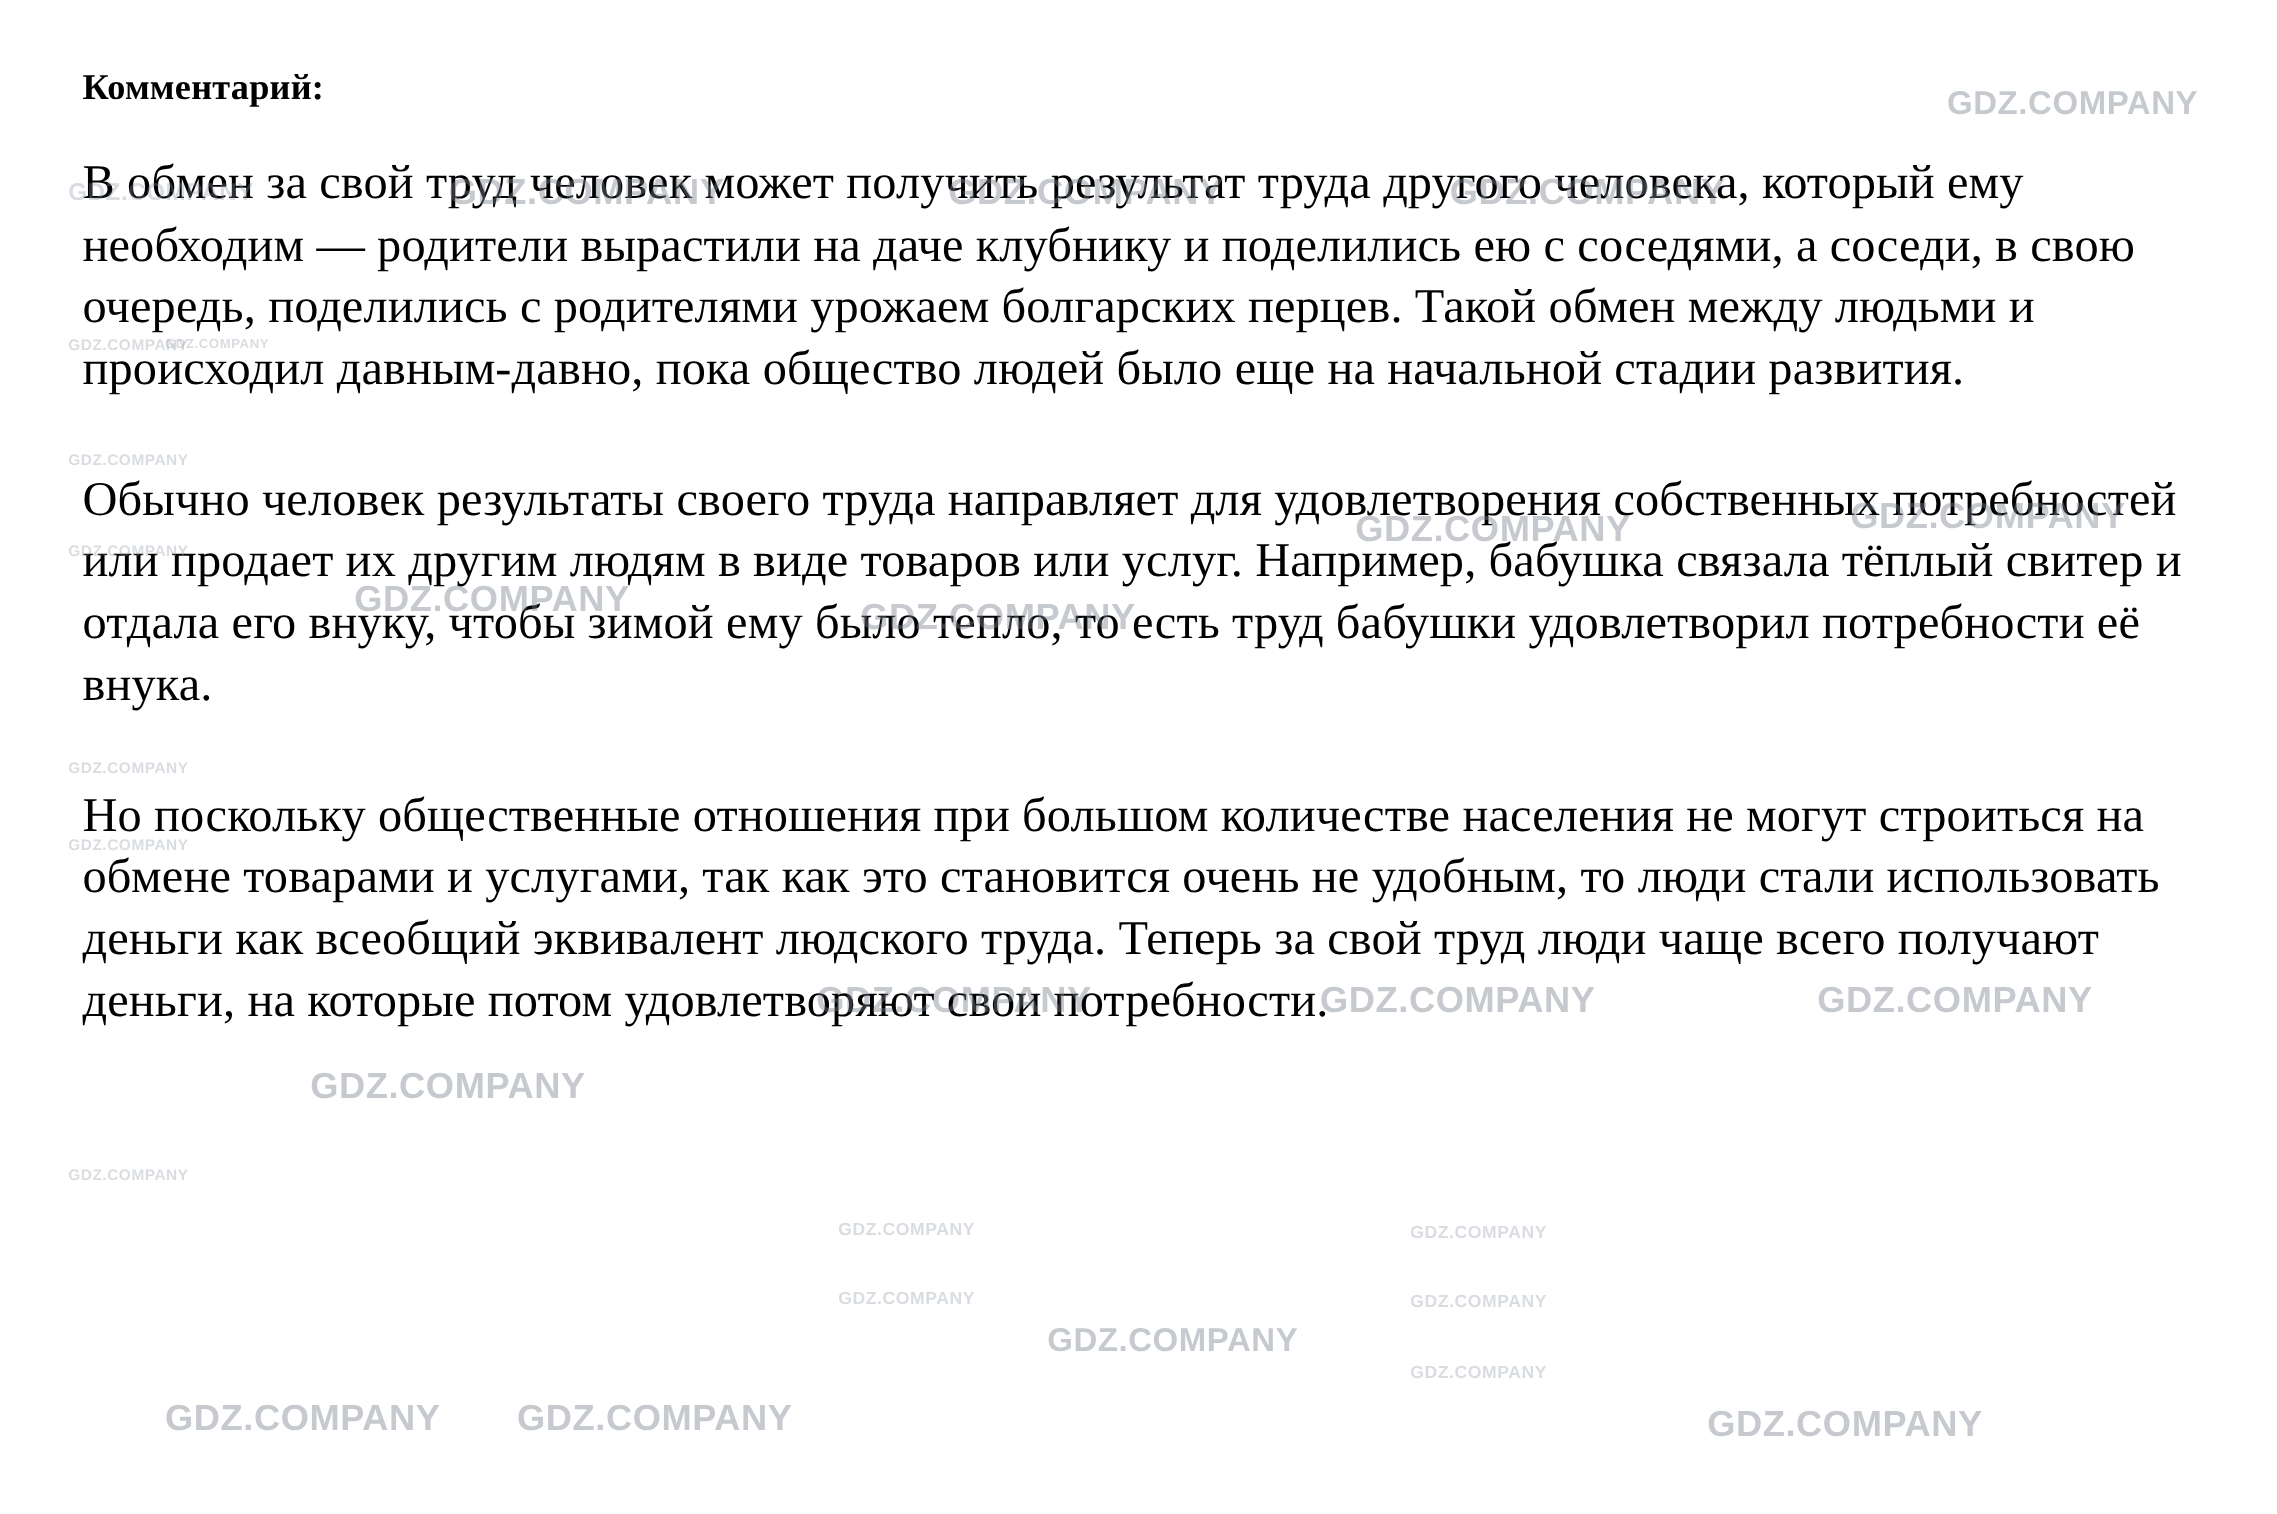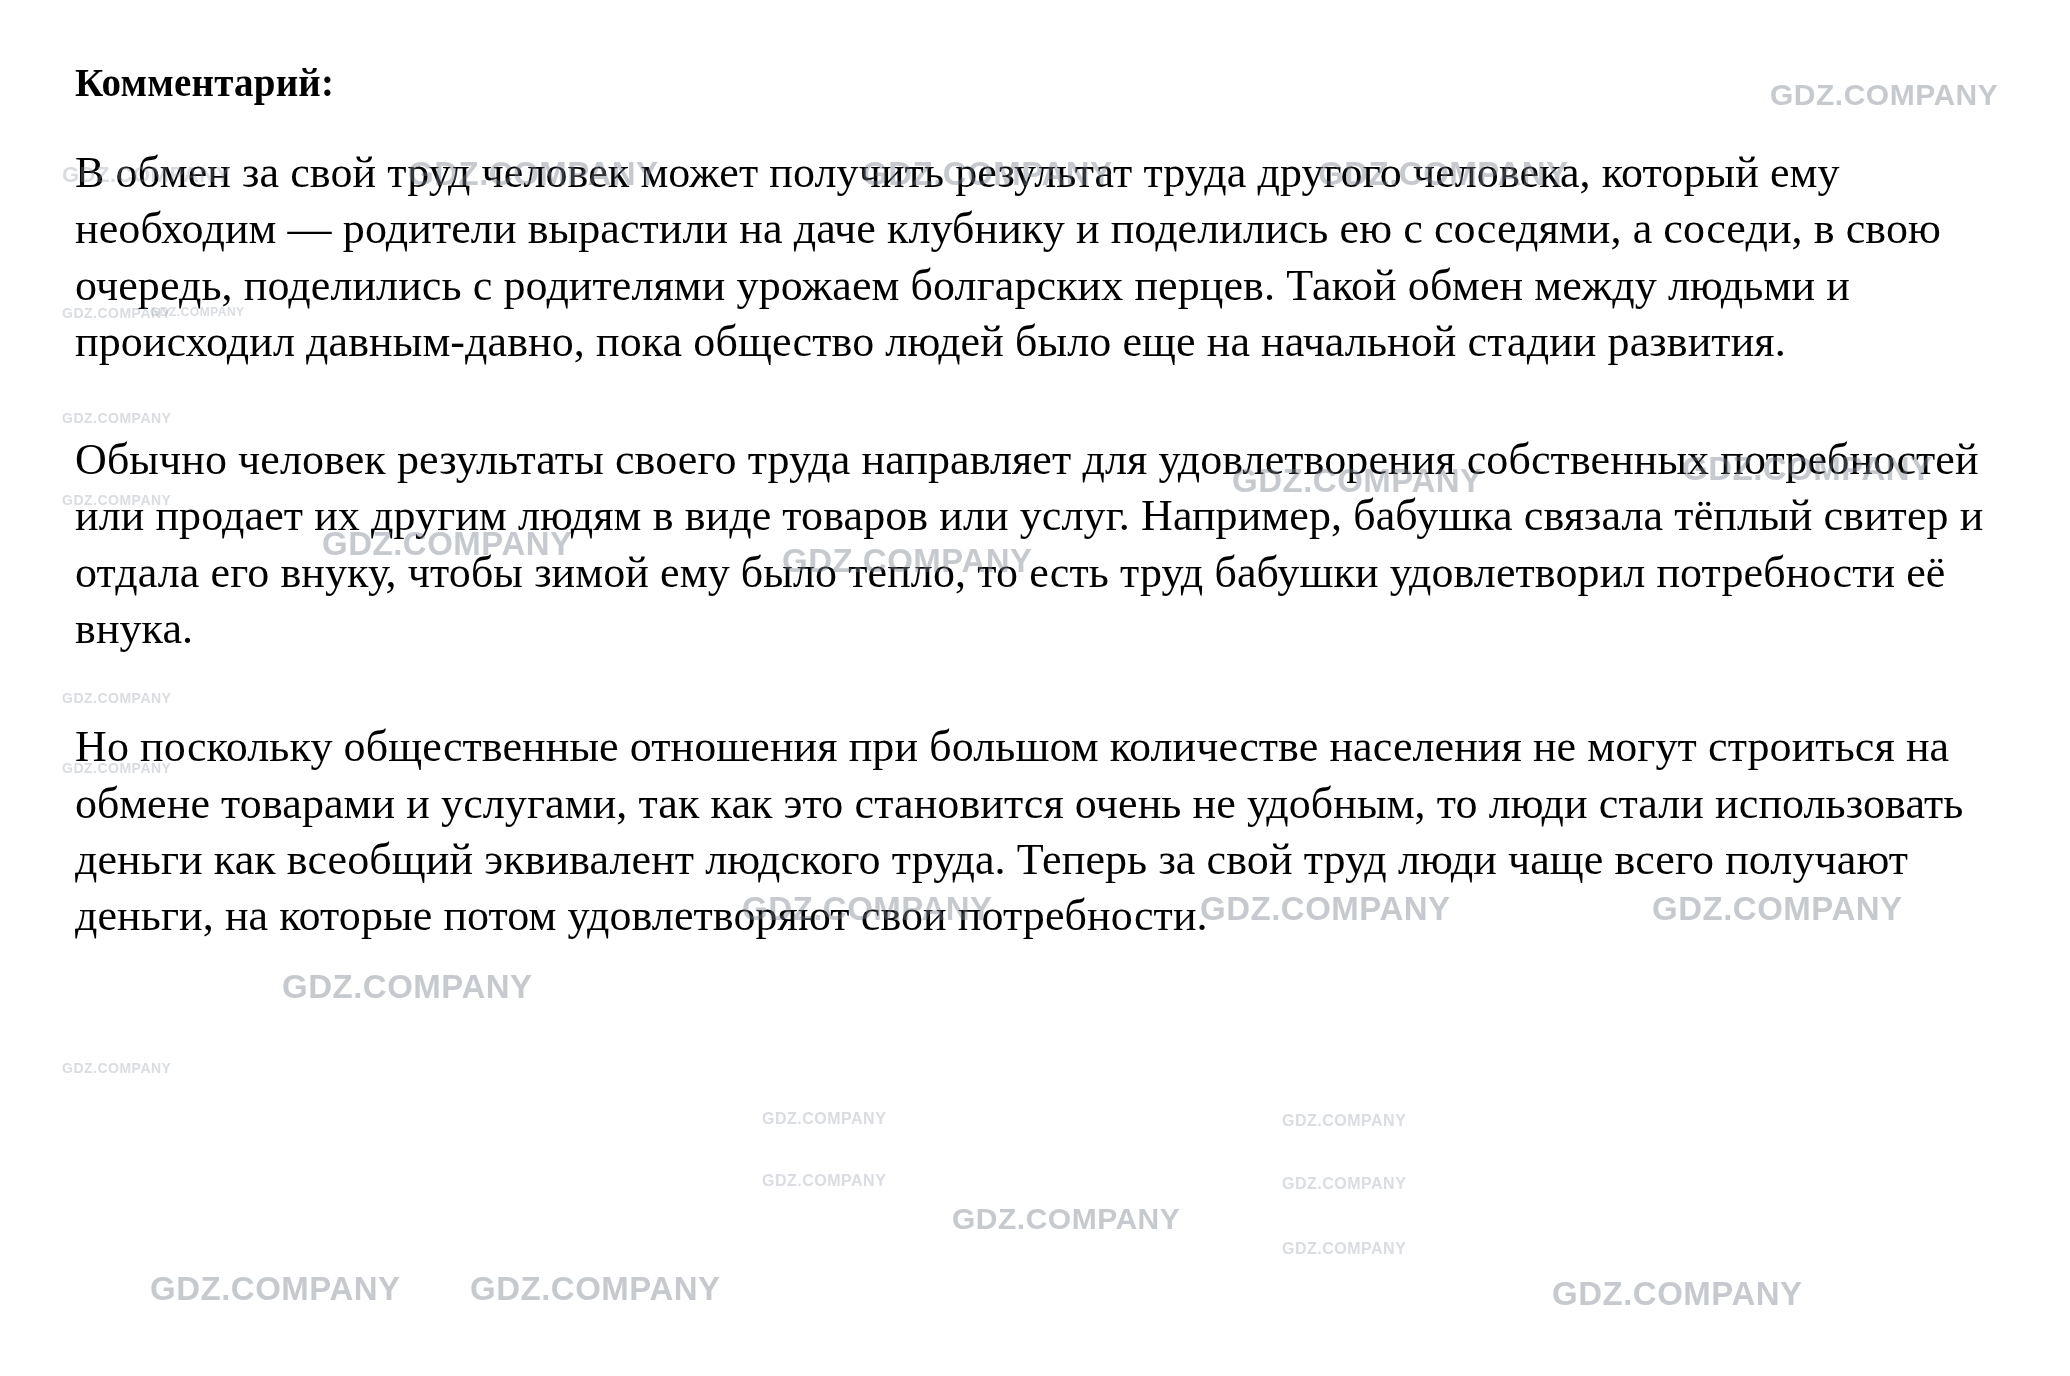--- a/index.html
+++ b/index.html
@@ -25,21 +25,21 @@
     padding: 62px 75px 0 75px;
   }
 
   .doc-content {
     position: relative;
     z-index: 2;
   }
 
   .heading {
     font-family: "Liberation Serif", serif;
-    font-size: 39px;
+    font-size: 33px;
     font-weight: 700;
     line-height: 1.1;
     margin: 0 0 40px 0;
     letter-spacing: 0.2px;
   }
 
   .para {
     font-family: "Liberation Serif", serif;
     font-size: 44px;
     line-height: 1.28;

